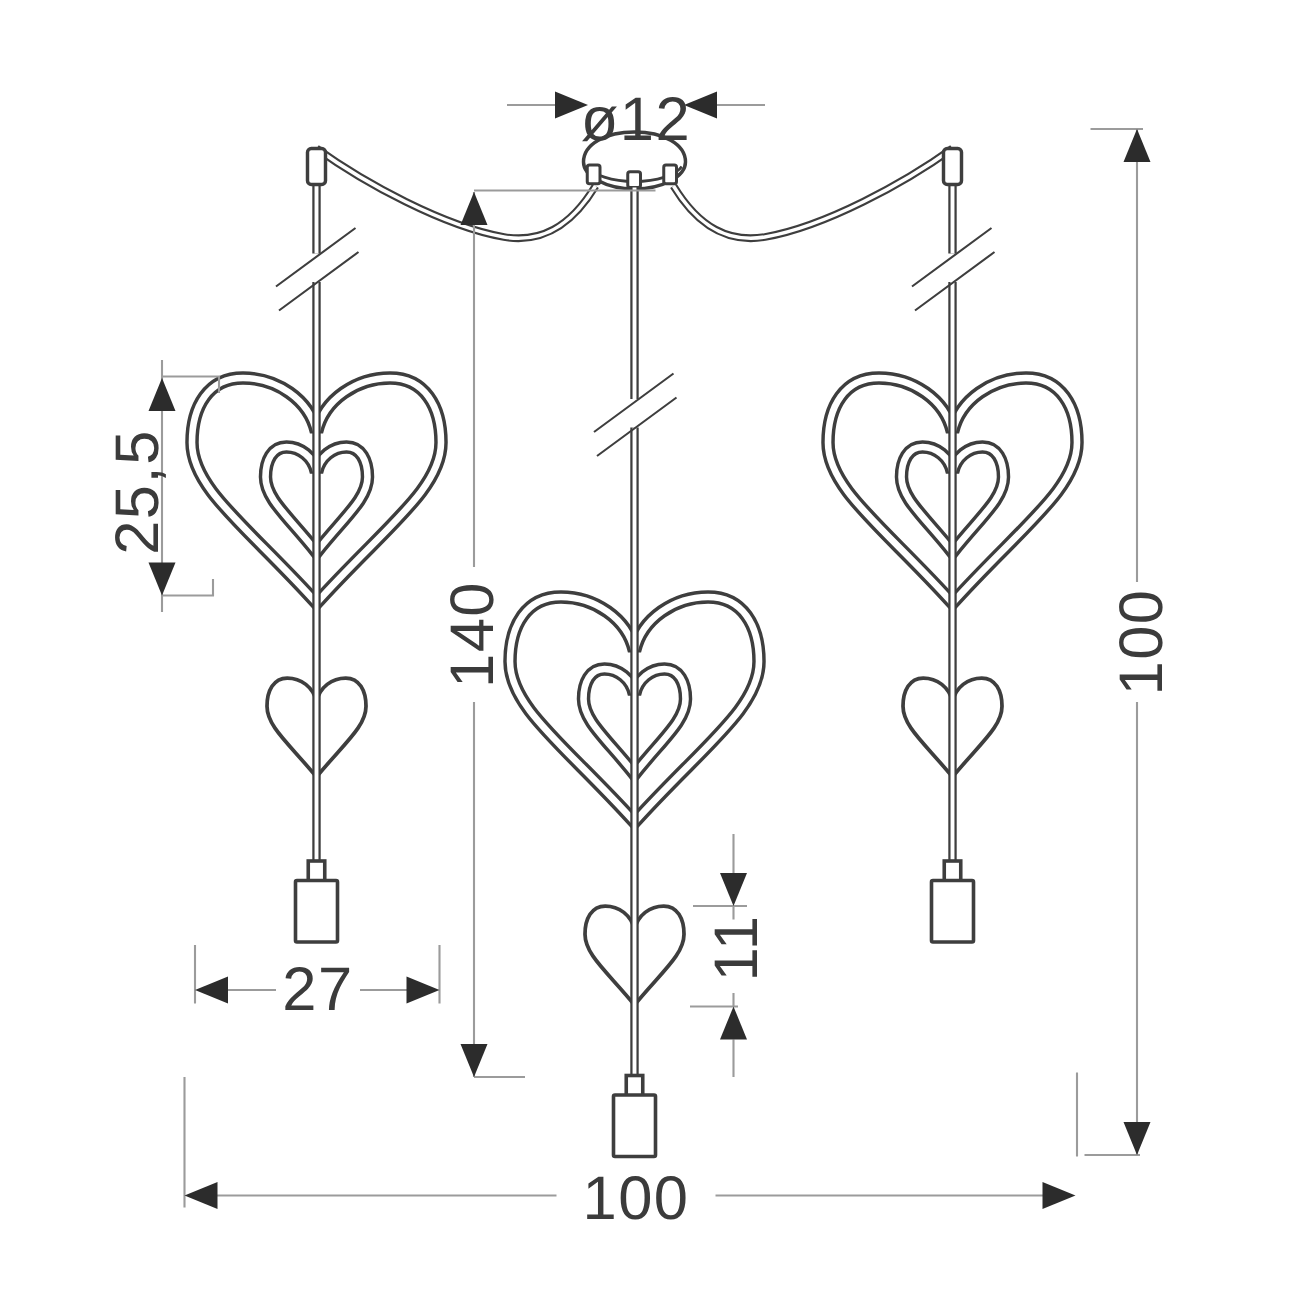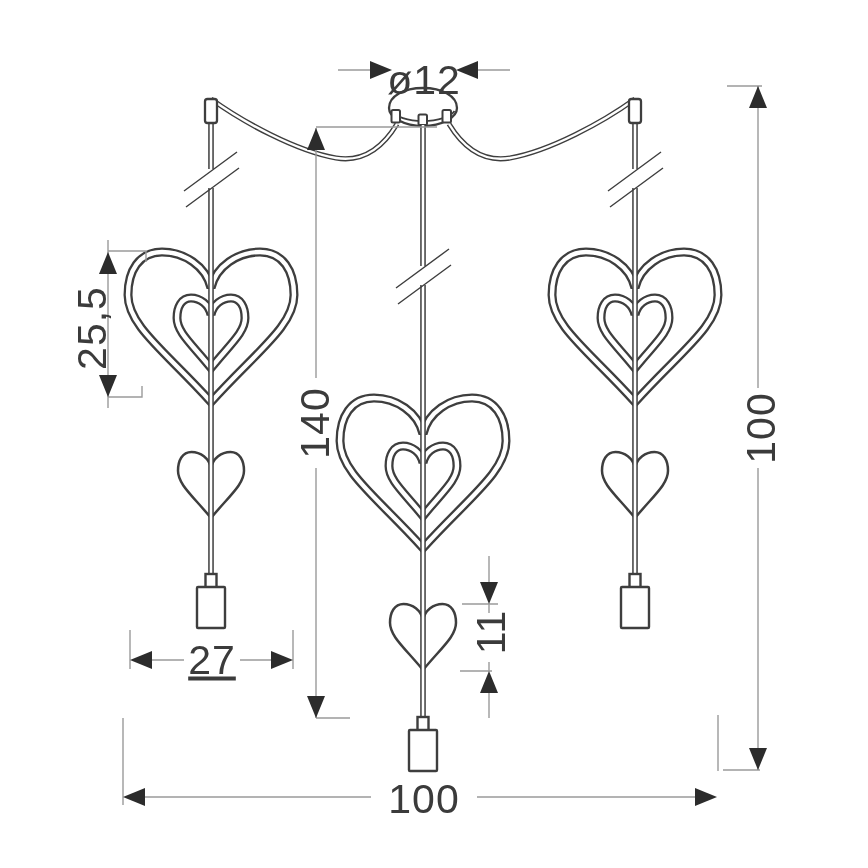--- a/index.html
+++ b/index.html
@@ -147,17 +147,17 @@
 <div class="dim-label" style="left:424px; top:68px;margin-top:12px;">ø12</div>
 
 <div class="dim-label vert" style="left:92px; top:328px;">25,5</div>
 
 <div class="dim-label vert" style="left:315px; top:423px;">140</div>
 
 <div class="dim-label vert" style="left:491px; top:632px;">11</div>
 
 <div class="dim-label vert" style="left:761px; top:428px;">100</div>
 
-<div class="dim-label" style="left:212px; top:660px;text-decoration:underline;">27</div>
+<div class="dim-label" style="left:212px; top:660px;">27</div>
 
 <div class="dim-label" style="left:424px; top:799px;">100</div>
 
 </div>
 
 </body></html>

